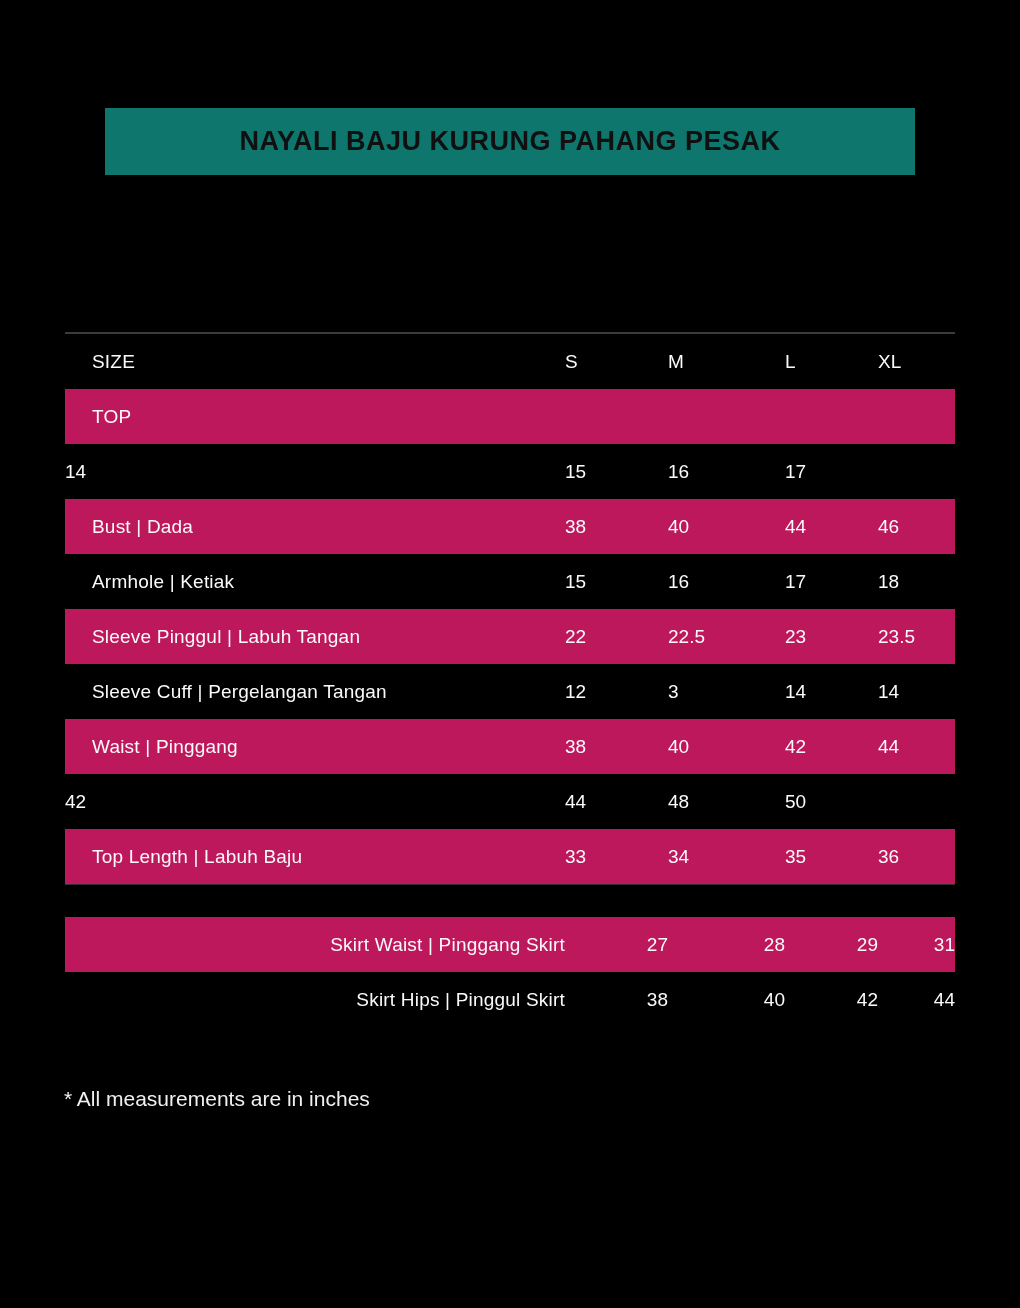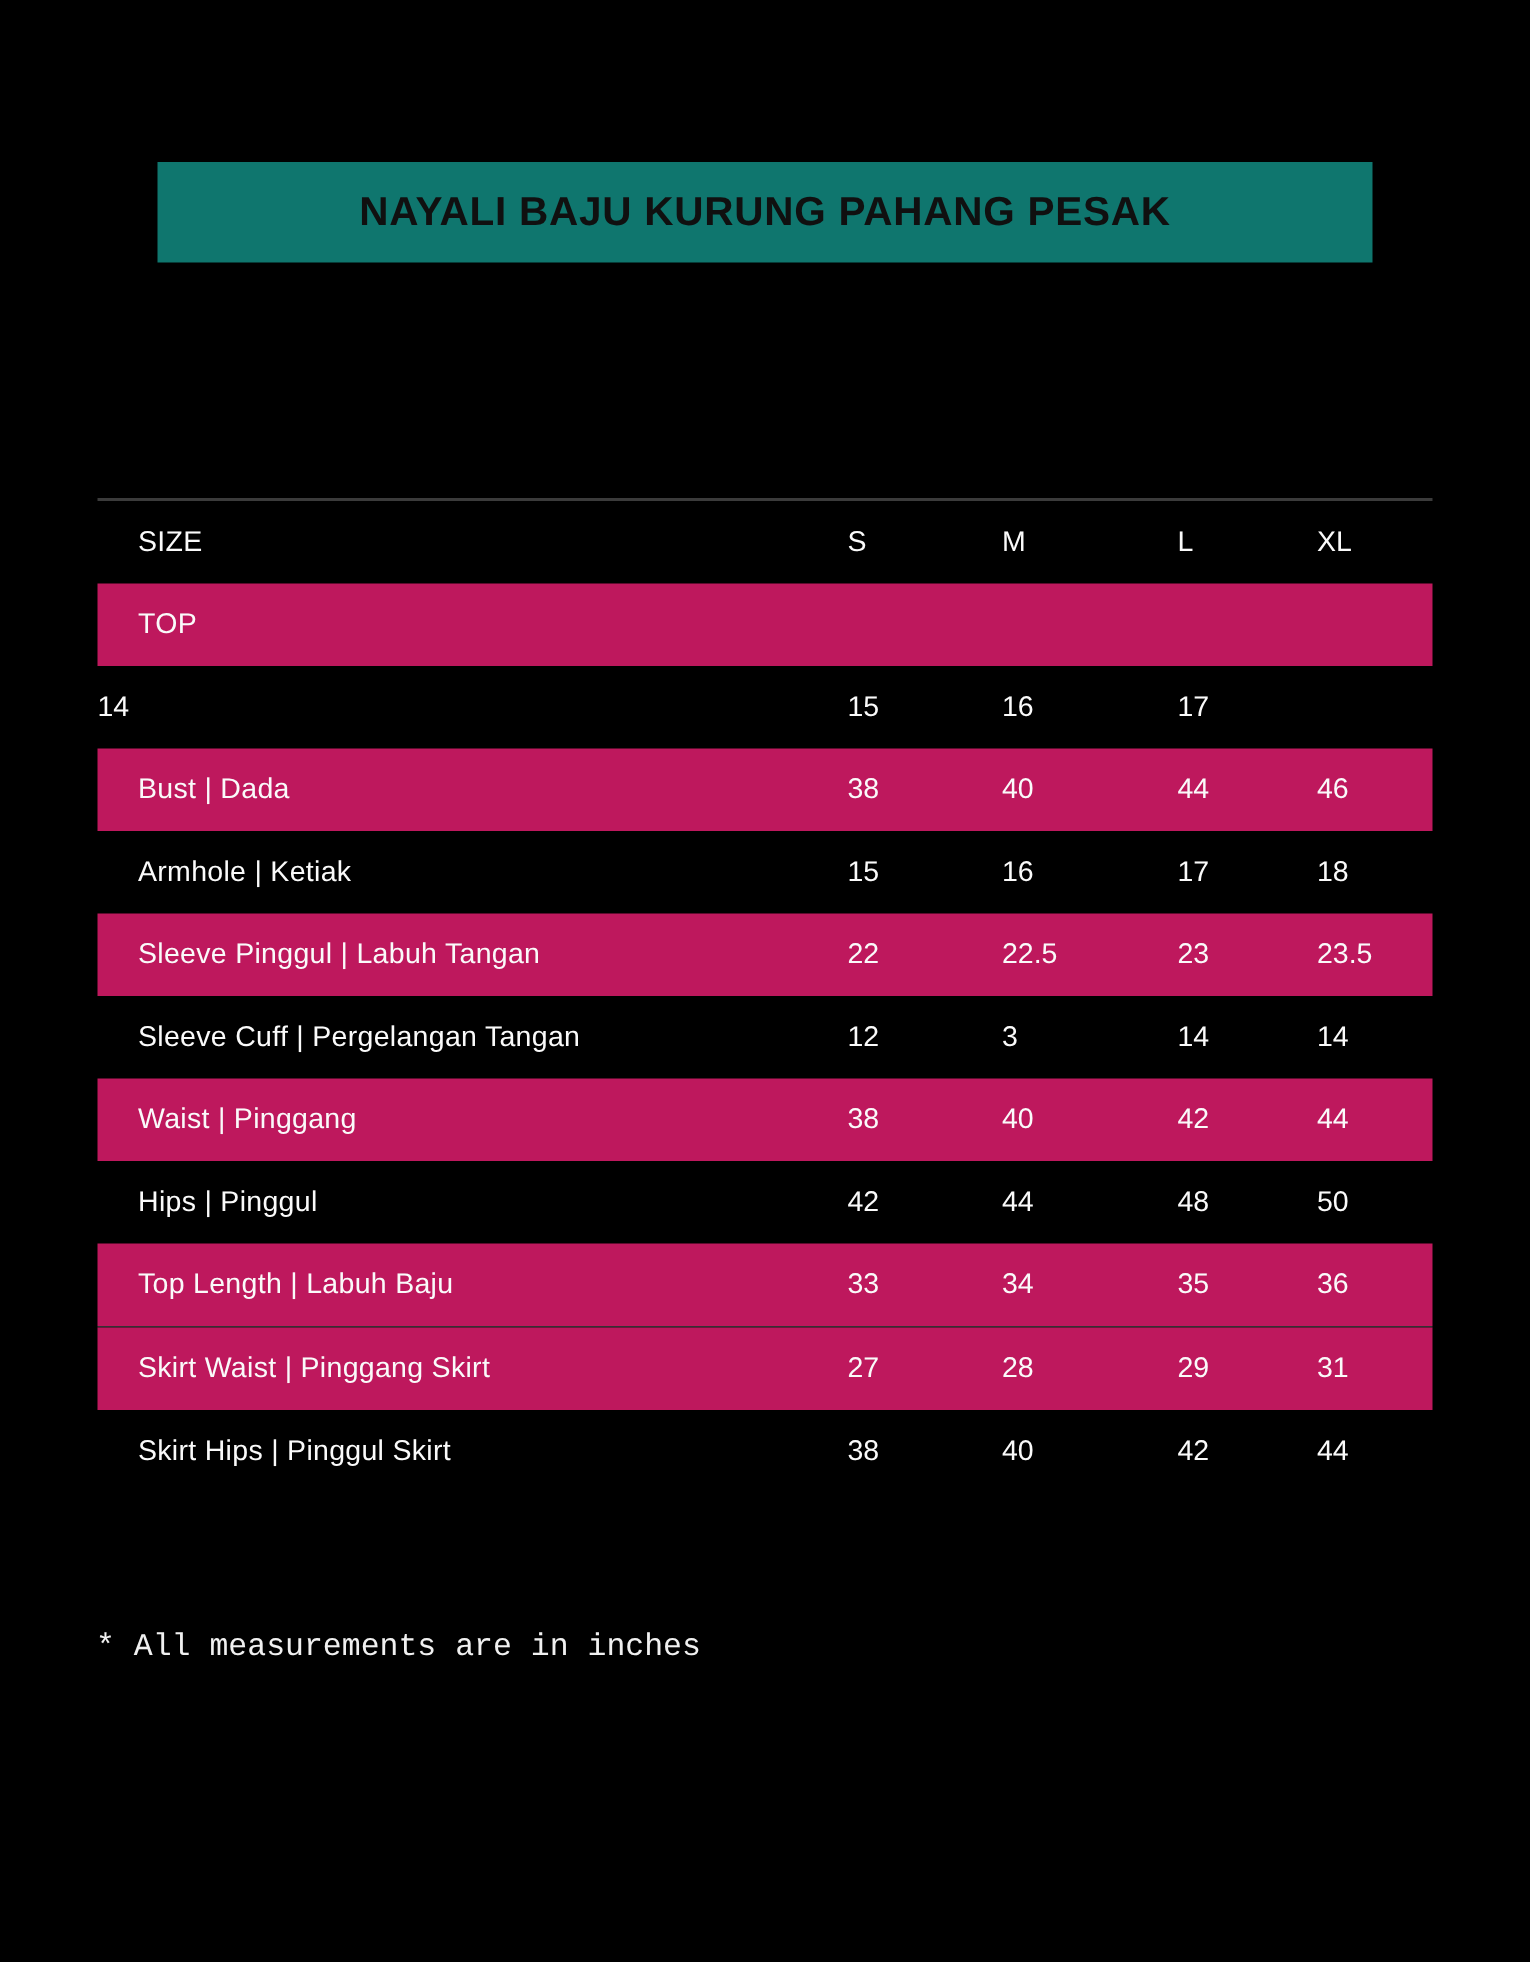--- a/index.html
+++ b/index.html
@@ -54,29 +54,30 @@
     line-height: 1;
   }
   .label-col {
     padding-left: 27px;
     letter-spacing: 0.2px;
   }
   .section-first {
     border-bottom: 1px solid #333333;
   }
   .section-gap {
+    margin-top: 32px;
+    text-align: right;
   }
   .footnote {
     position: absolute;
     left: 64px;
     top: 1085px;
     color: #f0f0f0;
     font-size: 21px;
     line-height: 28px;
-    font-family: Liberation Mono, monospace;
   }
 </style>
 </head>
 <body>
 
 <div class="banner">
   <div class="title-text">NAYALI BAJU KURUNG PAHANG PESAK</div>
 </div>
 
 <div class="size-table">
@@ -127,21 +128,20 @@
           <div class="cell size-col">14</div>
         </div>
         <div class="row shaded">
           <div class="cell label-col">Waist | Pinggang</div>
           <div class="cell size-col">38</div>
           <div class="cell size-col">40</div>
           <div class="cell size-col">42</div>
           <div class="cell size-col">44</div>
         </div>
         <div class="row">
-          <div class="cell label-col">Hips | Pinggul</div>
           <div class="cell size-col">42</div>
           <div class="cell size-col">44</div>
           <div class="cell size-col">48</div>
           <div class="cell size-col">50</div>
         </div>
         <div class="row shaded">
           <div class="cell label-col">Top Length | Labuh Baju</div>
           <div class="cell size-col">33</div>
           <div class="cell size-col">34</div>
           <div class="cell size-col">35</div>

